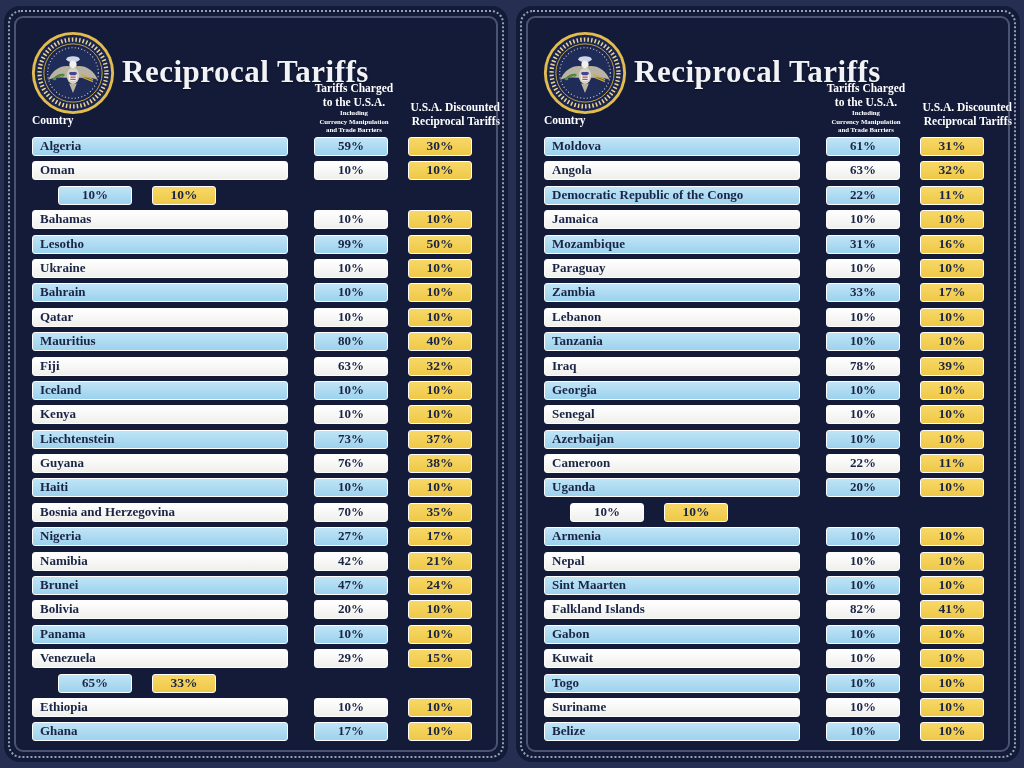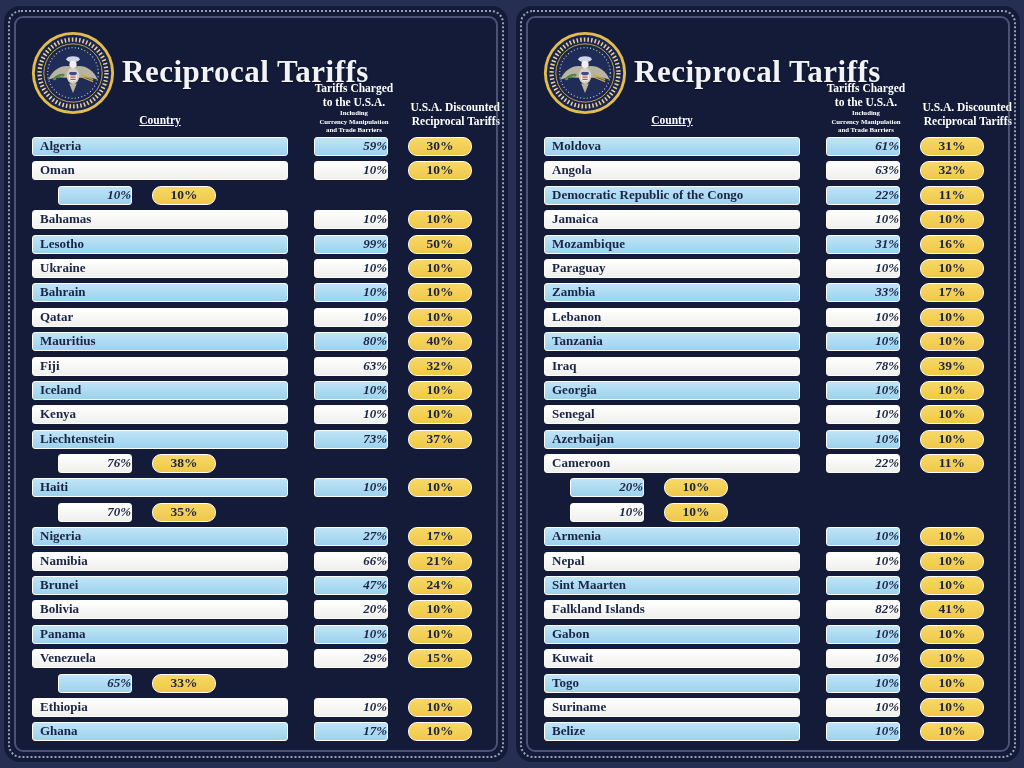--- a/index.html
+++ b/index.html
@@ -3,33 +3,33 @@
 <meta charset="utf-8">
 <style>
   html,body{margin:0;padding:0;width:1024px;height:768px;background:#262e52;overflow:hidden;
     font-family:"Liberation Serif",serif;}
   .wrap{display:flex;width:1024px;height:768px;}
   .board{position:relative;width:504px;height:756px;margin:6px 4px;background:#131b38;border-radius:16px;box-sizing:border-box;}
   .board::before{content:"";position:absolute;inset:4px;border:2px dotted rgba(195,205,230,.75);border-radius:13px;pointer-events:none;}
   .board::after{content:"";position:absolute;inset:10px;border:2px solid rgba(130,140,170,.5);border-radius:9px;pointer-events:none;}
   .seal{position:absolute;left:26px;top:24px;width:86px;height:86px;}
   .title{position:absolute;left:118px;top:48px;font-size:31px;font-weight:bold;color:#f2f3f7;letter-spacing:.5px;text-shadow:0 1px 2px rgba(0,0,0,.5);}
-  .head-country{position:absolute;left:28px;width:256px;top:108px;text-align:center;font-weight:bold;font-size:11.5px;color:#fff;text-decoration:underline;}
+  .head-country{position:absolute;left:28px;width:256px;top:108px;font-weight:bold;font-size:11.5px;color:#fff;}
   .head-charged{position:absolute;left:297px;width:106px;top:76px;text-align:center;color:#fff;}
   .head-charged .big{font-weight:bold;font-size:11.5px;line-height:1.18;}
   .head-charged .small{font-weight:bold;font-size:6.8px;line-height:1.25;}
   .head-discounted{position:absolute;left:384px;width:112px;top:94px;text-align:right;color:#fff;font-weight:bold;font-size:11.5px;line-height:1.22;}
   .rows{position:absolute;left:28px;top:131px;display:flex;flex-direction:column;gap:5.4px;}
   .row{display:flex;height:19px;}
   .cell{box-sizing:border-box;border:1px solid #fdfdfd;border-radius:3px;height:19px;
     font-weight:bold;font-size:13px;color:#1a2444;line-height:16.5px;}
   .cell.country{width:256px;padding-left:7px;overflow:hidden;white-space:nowrap;}
-  .cell.charged{width:74px;margin-left:26px;text-align:right;font-style:italic;}
+  .cell.charged{width:74px;margin-left:26px;text-align:center;}
   .cell.discounted{width:64px;margin-left:20px;text-align:center;font-size:13.5px;
-    background:linear-gradient(180deg,#f7d867,#efc848);border-radius:9px;}
+    background:linear-gradient(180deg,#f7d867,#efc848);}
   .row.blue .cell.rowfill{background:linear-gradient(180deg,#c0e4f6,#9cd2ee);}
   .row.white .cell.rowfill{background:linear-gradient(180deg,#ffffff,#efefec);}
 </style>
 </head>
 <body>
 
 <div class="wrap">
 
   <div class="board">
     <div class="seal"><svg viewBox="0 0 90 90" width="86" height="86">
@@ -125,40 +125,42 @@
     <div class="cell country rowfill">Kenya</div>
     <div class="cell charged rowfill">10%</div>
     <div class="cell discounted">10%</div>
   </div>
         <div class="row blue">
     <div class="cell country rowfill">Liechtenstein</div>
     <div class="cell charged rowfill">73%</div>
     <div class="cell discounted">37%</div>
   </div>
         <div class="row white">
+    <div class="cell country rowfill">Guyana</div>
     <div class="cell charged rowfill">76%</div>
     <div class="cell discounted">38%</div>
   </div>
         <div class="row blue">
     <div class="cell country rowfill">Haiti</div>
     <div class="cell charged rowfill">10%</div>
     <div class="cell discounted">10%</div>
   </div>
         <div class="row white">
+    <div class="cell country rowfill">Bosnia and Herzegovina</div>
     <div class="cell charged rowfill">70%</div>
     <div class="cell discounted">35%</div>
   </div>
         <div class="row blue">
     <div class="cell country rowfill">Nigeria</div>
     <div class="cell charged rowfill">27%</div>
     <div class="cell discounted">17%</div>
   </div>
         <div class="row white">
     <div class="cell country rowfill">Namibia</div>
-    <div class="cell charged rowfill">66%</div>
+    <div class="cell charged rowfill">42%</div>
     <div class="cell discounted">21%</div>
   </div>
         <div class="row blue">
     <div class="cell country rowfill">Brunei</div>
     <div class="cell charged rowfill">47%</div>
     <div class="cell discounted">24%</div>
   </div>
         <div class="row white">
     <div class="cell country rowfill">Bolivia</div>
     <div class="cell charged rowfill">20%</div>
@@ -291,20 +293,21 @@
     <div class="cell country rowfill">Azerbaijan</div>
     <div class="cell charged rowfill">10%</div>
     <div class="cell discounted">10%</div>
   </div>
         <div class="row white">
     <div class="cell country rowfill">Cameroon</div>
     <div class="cell charged rowfill">22%</div>
     <div class="cell discounted">11%</div>
   </div>
         <div class="row blue">
+    <div class="cell country rowfill">Uganda</div>
     <div class="cell charged rowfill">20%</div>
     <div class="cell discounted">10%</div>
   </div>
         <div class="row white">
     <div class="cell charged rowfill">10%</div>
     <div class="cell discounted">10%</div>
   </div>
         <div class="row blue">
     <div class="cell country rowfill">Armenia</div>
     <div class="cell charged rowfill">10%</div>

